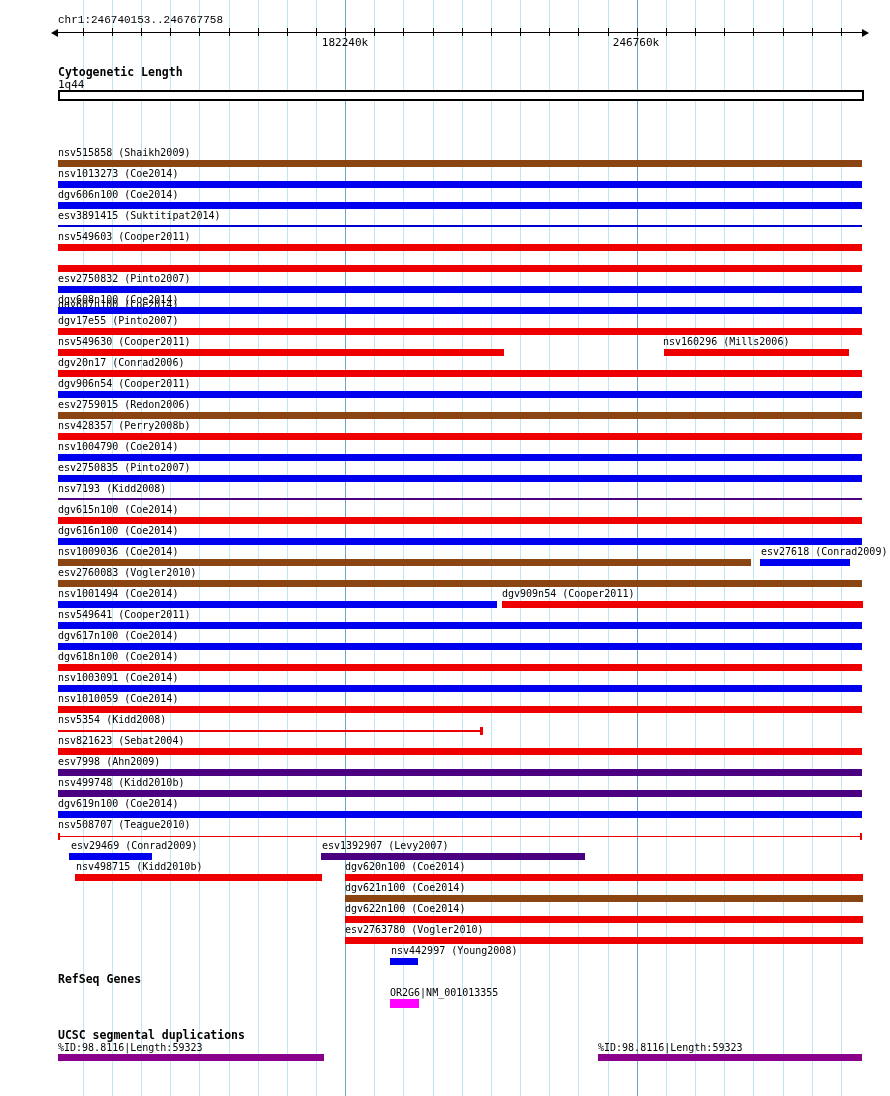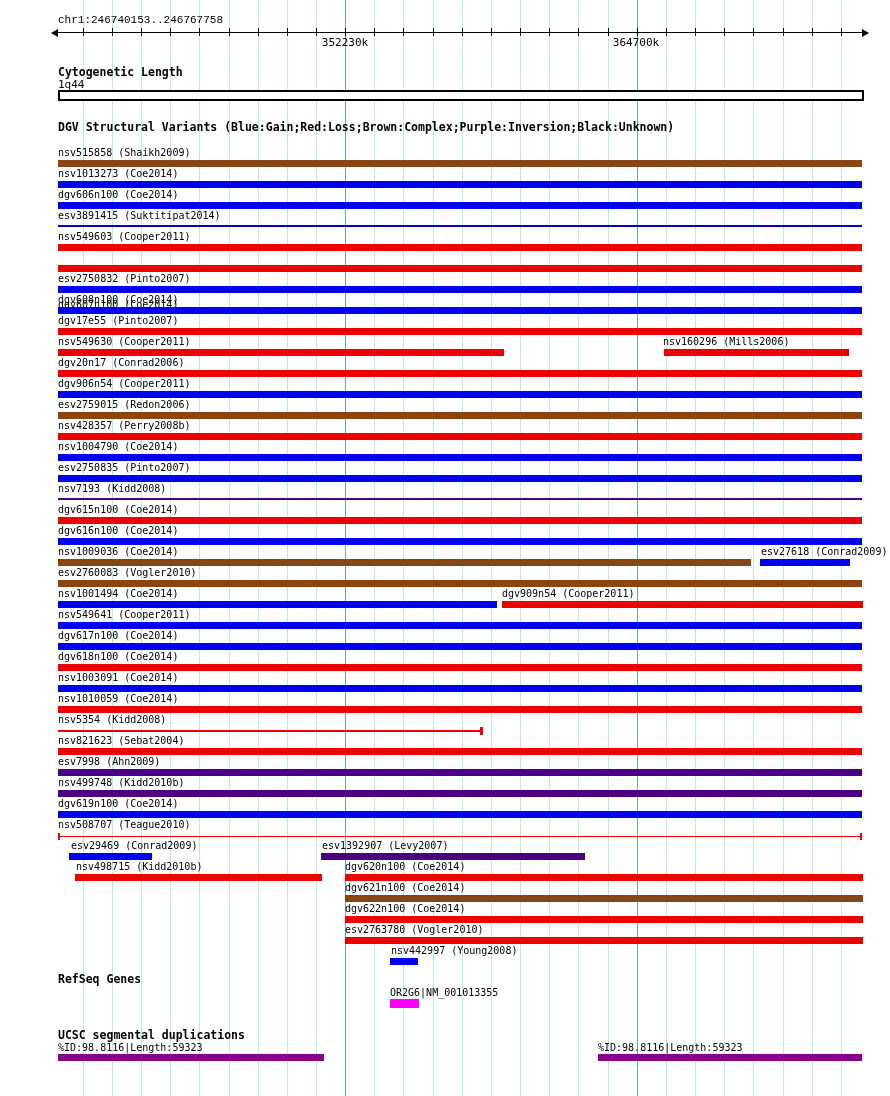--- a/index.html
+++ b/index.html
@@ -52,21 +52,20 @@
 
   <div class="mid" style="left:58px;top:14px;font-family:Liberation Mono, monospace;">chr1:246740153..246767758</div>
   <div style="left:58px;top:32px;width:804px;height:1px;background:#000;"></div>
   <div class="arrowL" style="left:51px;top:28.5px;"></div>
   <div class="arrowR" style="left:862px;top:28.5px;"></div>
 
   <div class="hdr" style="left:58px;top:66px;">Cytogenetic Length</div>
   <div class="mid" style="left:58px;top:78px;">1q44</div>
   <div class="bandbox" style="left:58px;top:90px;width:806px;height:11px;"></div>
 
-  <div class="hdr" style="left:58px;top:121px;">DGV Structural Variants (Blue:Gain;Red:Loss;Brown:Complex;Purple:Inversion;Black:Unknown)</div>
   <div id="variant-layer" style="left:0;top:12px;width:714px;height:1096px;">
       <div class="lbl" style="left: 58px; top: 134px;">nsv515858 (Shaikh2009)</div>
       <div style="left: 58px; top: 148px; width: 804px; height: 7px; background: rgb(139, 69, 19);"></div>
       <div class="lbl" style="left: 58px; top: 155px;">nsv1013273 (Coe2014)</div>
       <div style="left: 58px; top: 169px; width: 804px; height: 7px; background: rgb(0, 0, 238);"></div>
       <div class="lbl" style="left: 58px; top: 176px;">dgv606n100 (Coe2014)</div>
       <div style="left: 58px; top: 190px; width: 804px; height: 7px; background: rgb(0, 0, 238);"></div>
       <div class="lbl" style="left: 58px; top: 197px;">esv3891415 (Suktitipat2014)</div>
       <div style="left: 58px; top: 213px; width: 804px; height: 2px; background: rgb(0, 0, 205);"></div>
       <div class="lbl" style="left: 58px; top: 218px;">nsv549603 (Cooper2011)</div>
@@ -187,15 +186,15 @@
     <div style="left: 578px; top: 28px; width: 1px; height: 8px; background: rgb(0, 0, 0);"></div>
     <div style="left: 608px; top: 28px; width: 1px; height: 8px; background: rgb(0, 0, 0);"></div>
     <div style="left: 637px; top: 28px; width: 1px; height: 8px; background: rgb(0, 0, 0);"></div>
     <div style="left: 666px; top: 28px; width: 1px; height: 8px; background: rgb(0, 0, 0);"></div>
     <div style="left: 695px; top: 28px; width: 1px; height: 8px; background: rgb(0, 0, 0);"></div>
     <div style="left: 724px; top: 28px; width: 1px; height: 8px; background: rgb(0, 0, 0);"></div>
     <div style="left: 753px; top: 28px; width: 1px; height: 8px; background: rgb(0, 0, 0);"></div>
     <div style="left: 783px; top: 28px; width: 1px; height: 8px; background: rgb(0, 0, 0);"></div>
     <div style="left: 812px; top: 28px; width: 1px; height: 8px; background: rgb(0, 0, 0);"></div>
     <div style="left: 841px; top: 28px; width: 1px; height: 8px; background: rgb(0, 0, 0);"></div>
-    <div class="mid" style="left: 345px; top: 36px; transform: translateX(-50%);">352230k</div>
-    <div class="mid" style="left: 636px; top: 36px; transform: translateX(-50%);">364700k</div>
+    <div class="mid" style="left: 345px; top: 36px; transform: translateX(-50%);">182240k</div>
+    <div class="mid" style="left: 636px; top: 36px; transform: translateX(-50%);">246760k</div>
   </div>
 
 </body></html>

